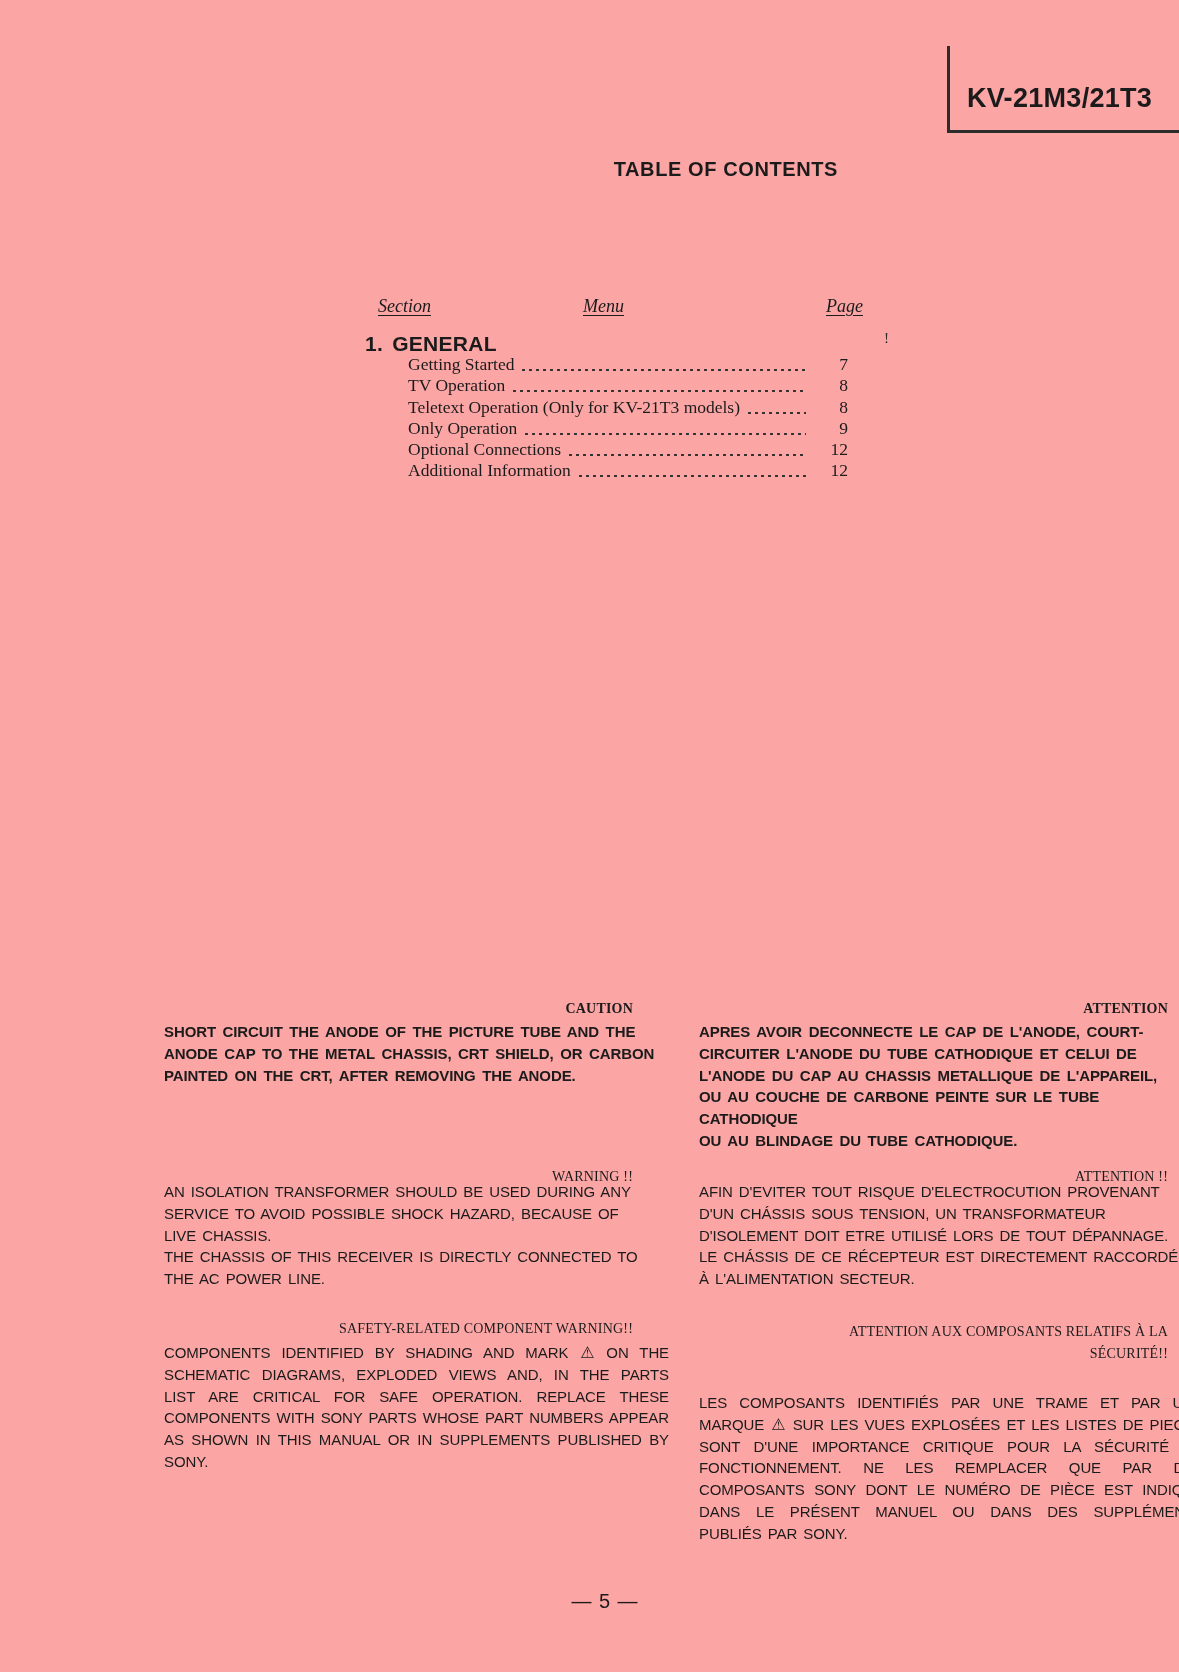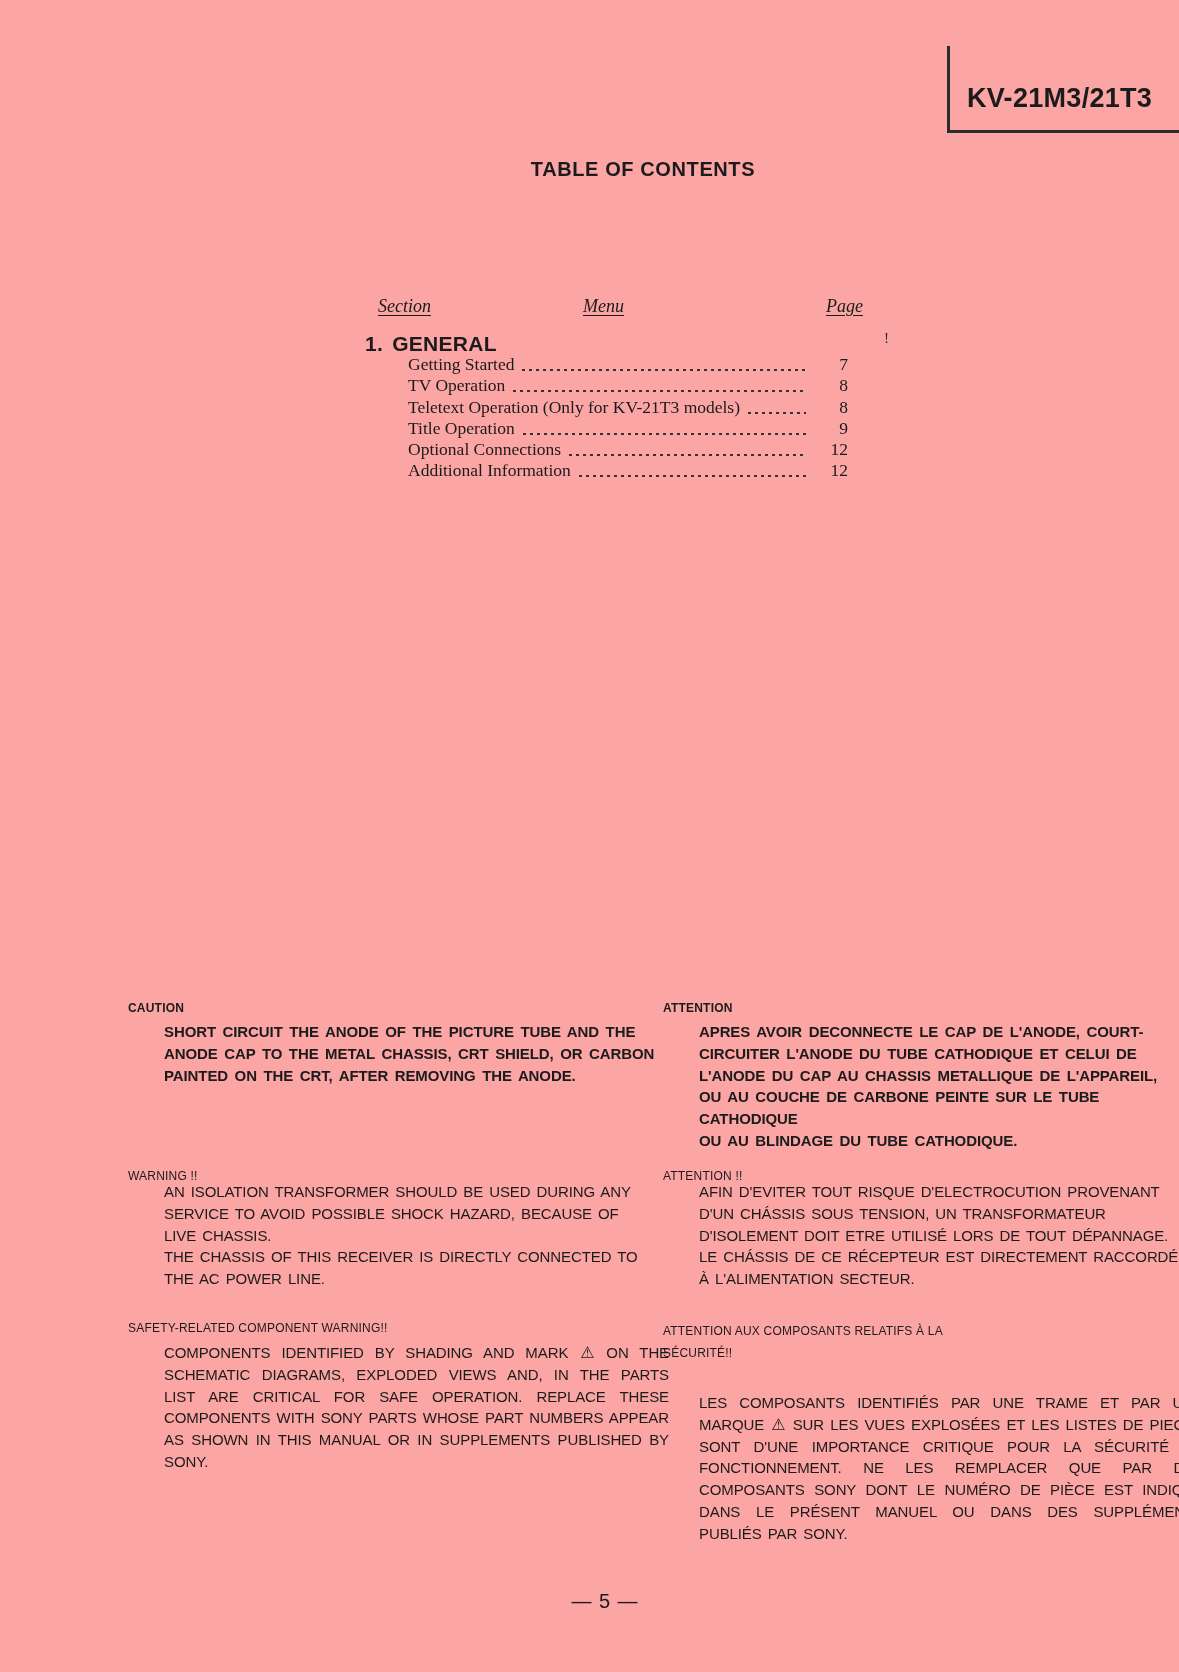--- a/index.html
+++ b/index.html
@@ -20,21 +20,21 @@
     border-left:3px solid #2c2c2c;
     border-bottom:3px solid #2c2c2c;
     display:flex; align-items:flex-end;
     padding:0 0 16px 17px; box-sizing:border-box;
   }
   .model-label { font-size:27px; font-weight:bold; letter-spacing:0.3px; }
 
   
   .page-title {
     left:448px; top:158px; width:390px;
-    text-align:center; font-size:20px; font-weight:bold; letter-spacing:0.6px;
+    text-align:right; font-size:20px; font-weight:bold; letter-spacing:0.6px;
   }
 
   
   .toc-head {
     font-family:"Liberation Serif", "DejaVu Serif", serif;
     font-style:italic; font-size:18px;
     text-decoration:underline; text-underline-offset:3px;
   }
   .h-section { left:378px; top:296px; }
   .h-title   { left:583px; top:296px; }
@@ -56,21 +56,21 @@
     background-image: radial-gradient(circle, #2e2e2e 1.1px, rgba(0,0,0,0) 1.4px);
     background-size: 7px 4px;
     background-repeat: repeat-x;
     background-position: left 0 bottom 3px;
   }
   .toc-row .p { width:36px; text-align:right; }
 
   
   .col-l { left:128px; width:505px; }
   .col-r { left:663px; width:505px; }
-  .n-head { text-align:left; font-size:12px; letter-spacing:0.2px; }
+  .n-head { text-align:right; font-size:14px; letter-spacing:0.2px;font-family:Liberation Serif, serif; }
   .n-head.bold { font-weight:bold; }
   .n-body {
     font-size:15px; line-height:21.8px; letter-spacing:-0.1px;
     white-space:pre-line; word-spacing:2px;margin-left:36px;
   }
   .n-body.bold { font-weight:bold; word-spacing:2.5px; }
   .n-body.wrap { white-space:normal; text-align:justify; }
   .tri { margin:0 7px; font-size:16px; }
 
   .t-1001 { top:1001px; } .t-1021 { top:1021px; }
@@ -116,21 +116,21 @@
       <span class="t">TV Operation</span>
       <span class="leader"></span>
       <span class="p">8</span>
     </div>
     <div class="toc-row">
       <span class="t">Teletext Operation (Only for KV-21T3 models)</span>
       <span class="leader"></span>
       <span class="p">8</span>
     </div>
     <div class="toc-row">
-      <span class="t">Title Operation</span>
+      <span class="t">Only Operation</span>
       <span class="leader"></span>
       <span class="p">9</span>
     </div>
     <div class="toc-row">
       <span class="t">Optional Connections</span>
       <span class="leader"></span>
       <span class="p">12</span>
     </div>
     <div class="toc-row">
       <span class="t">Additional Information</span>

